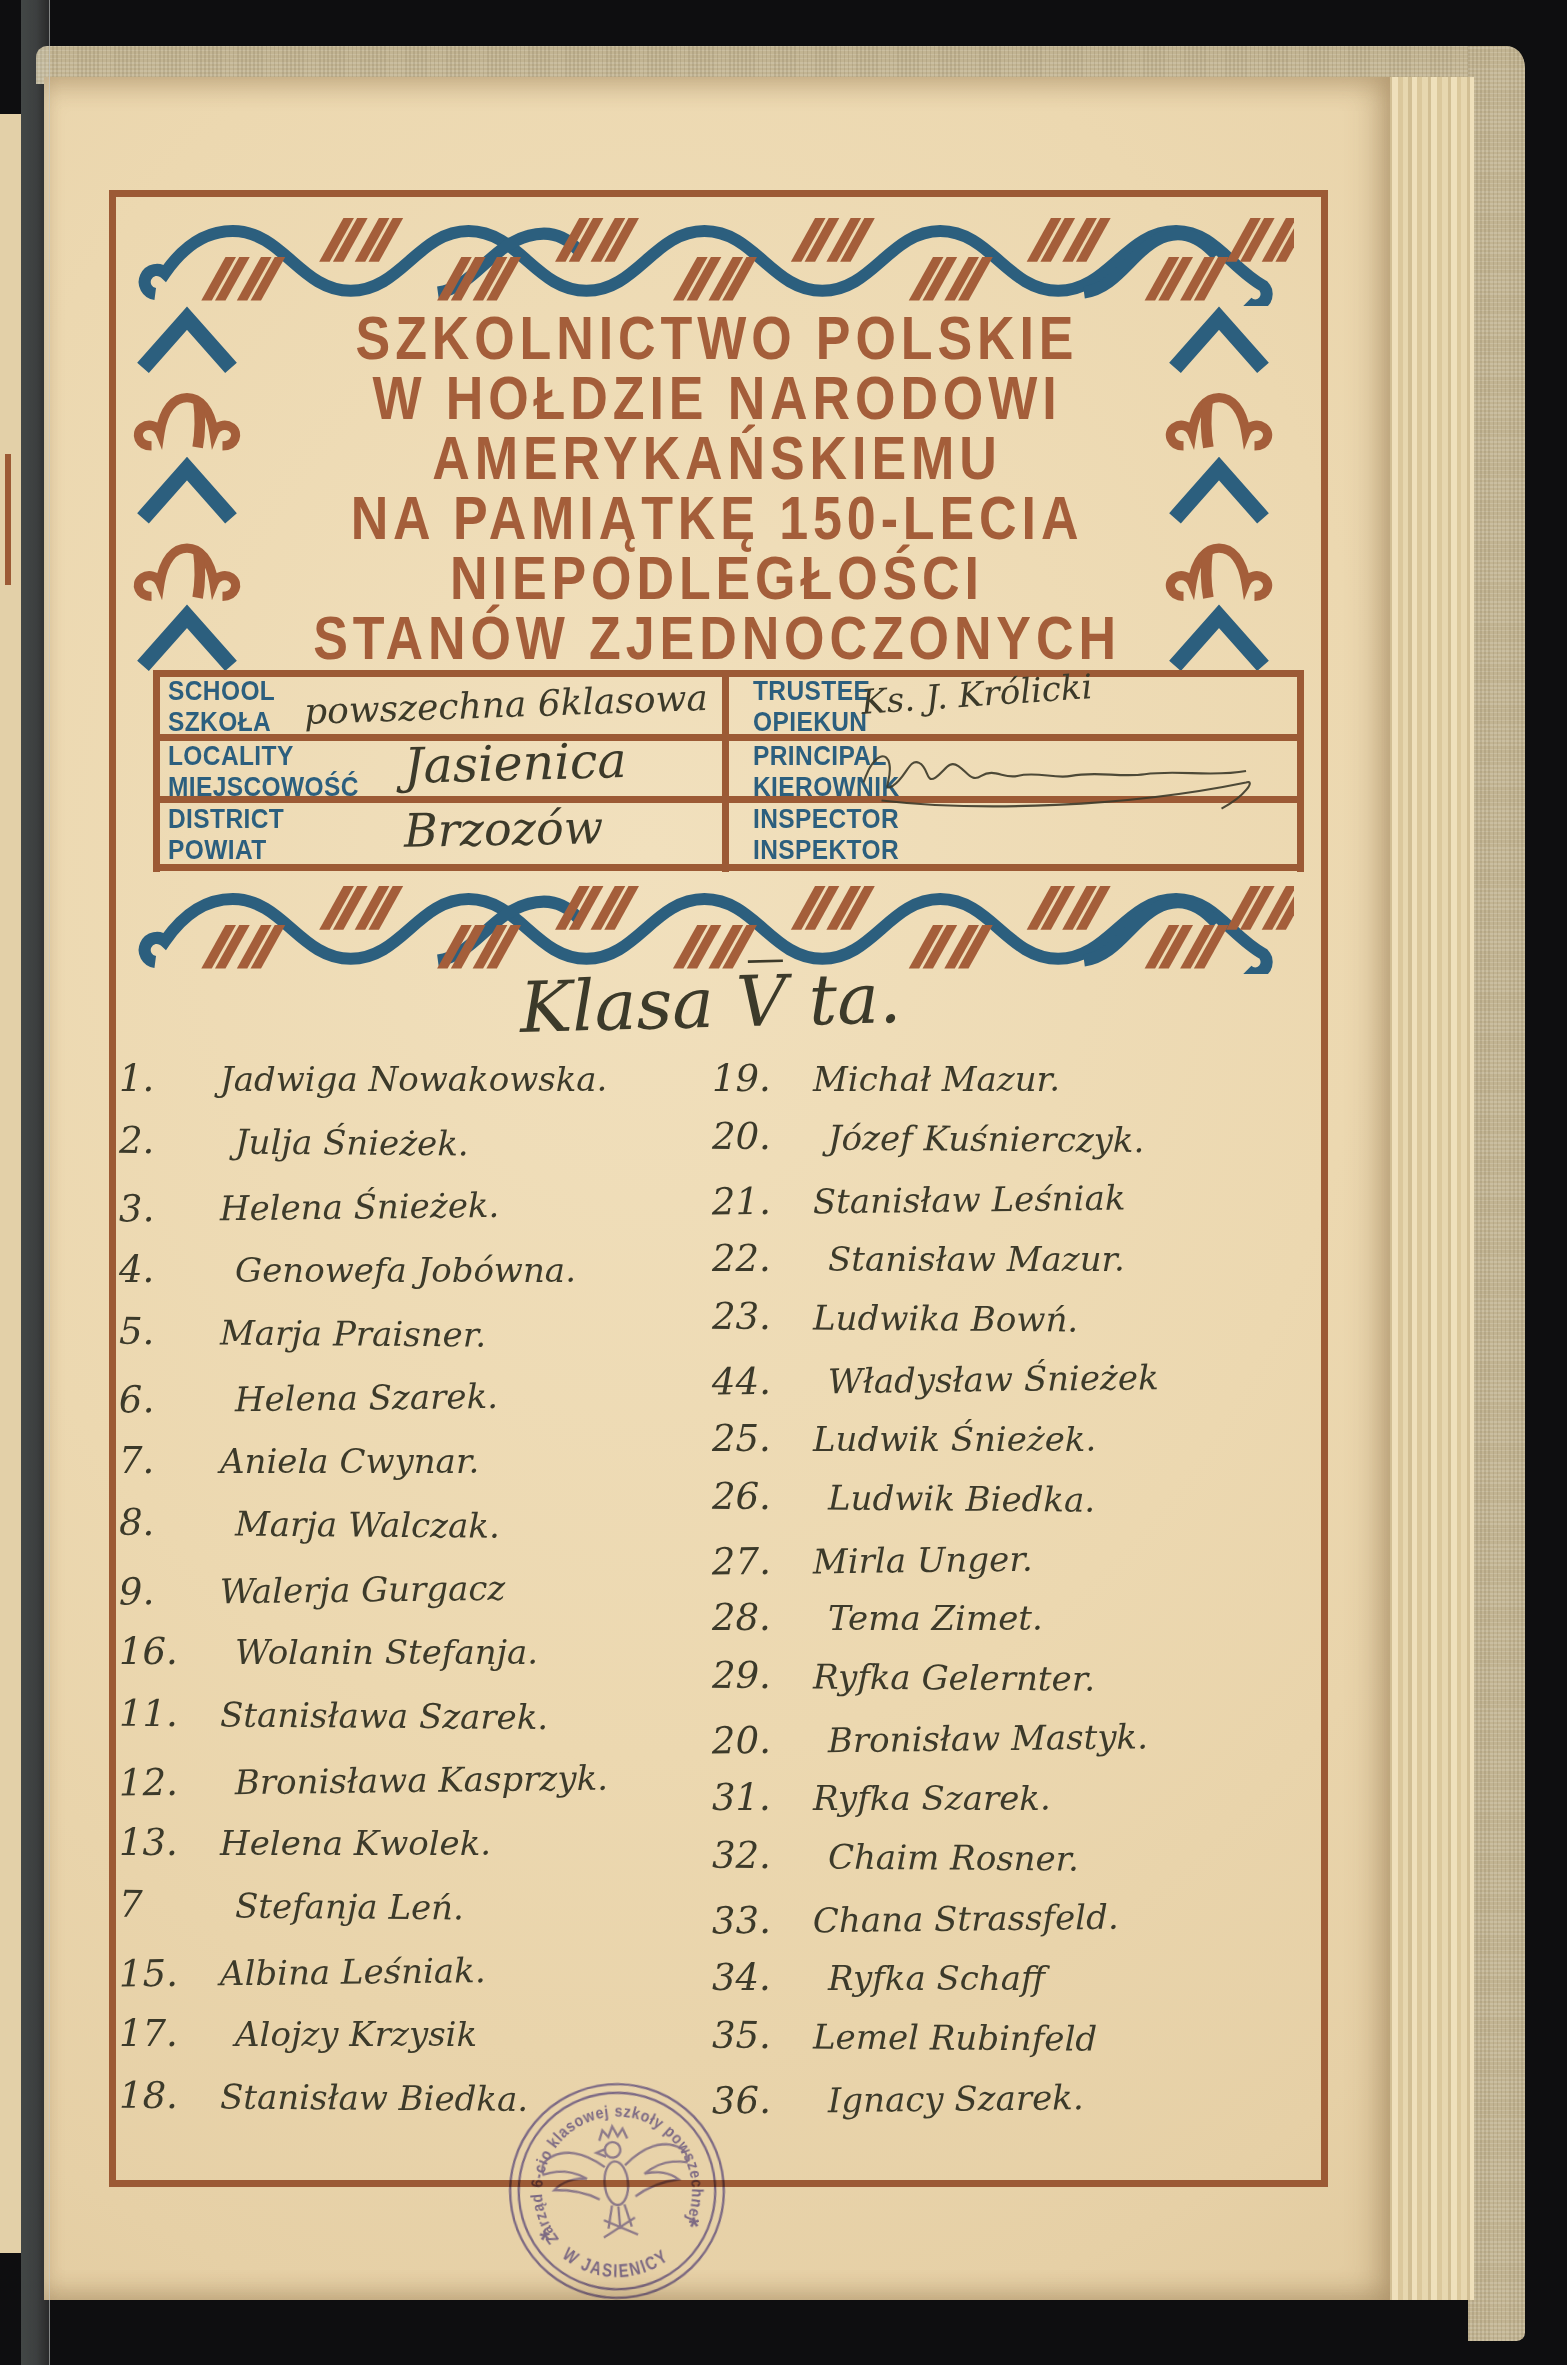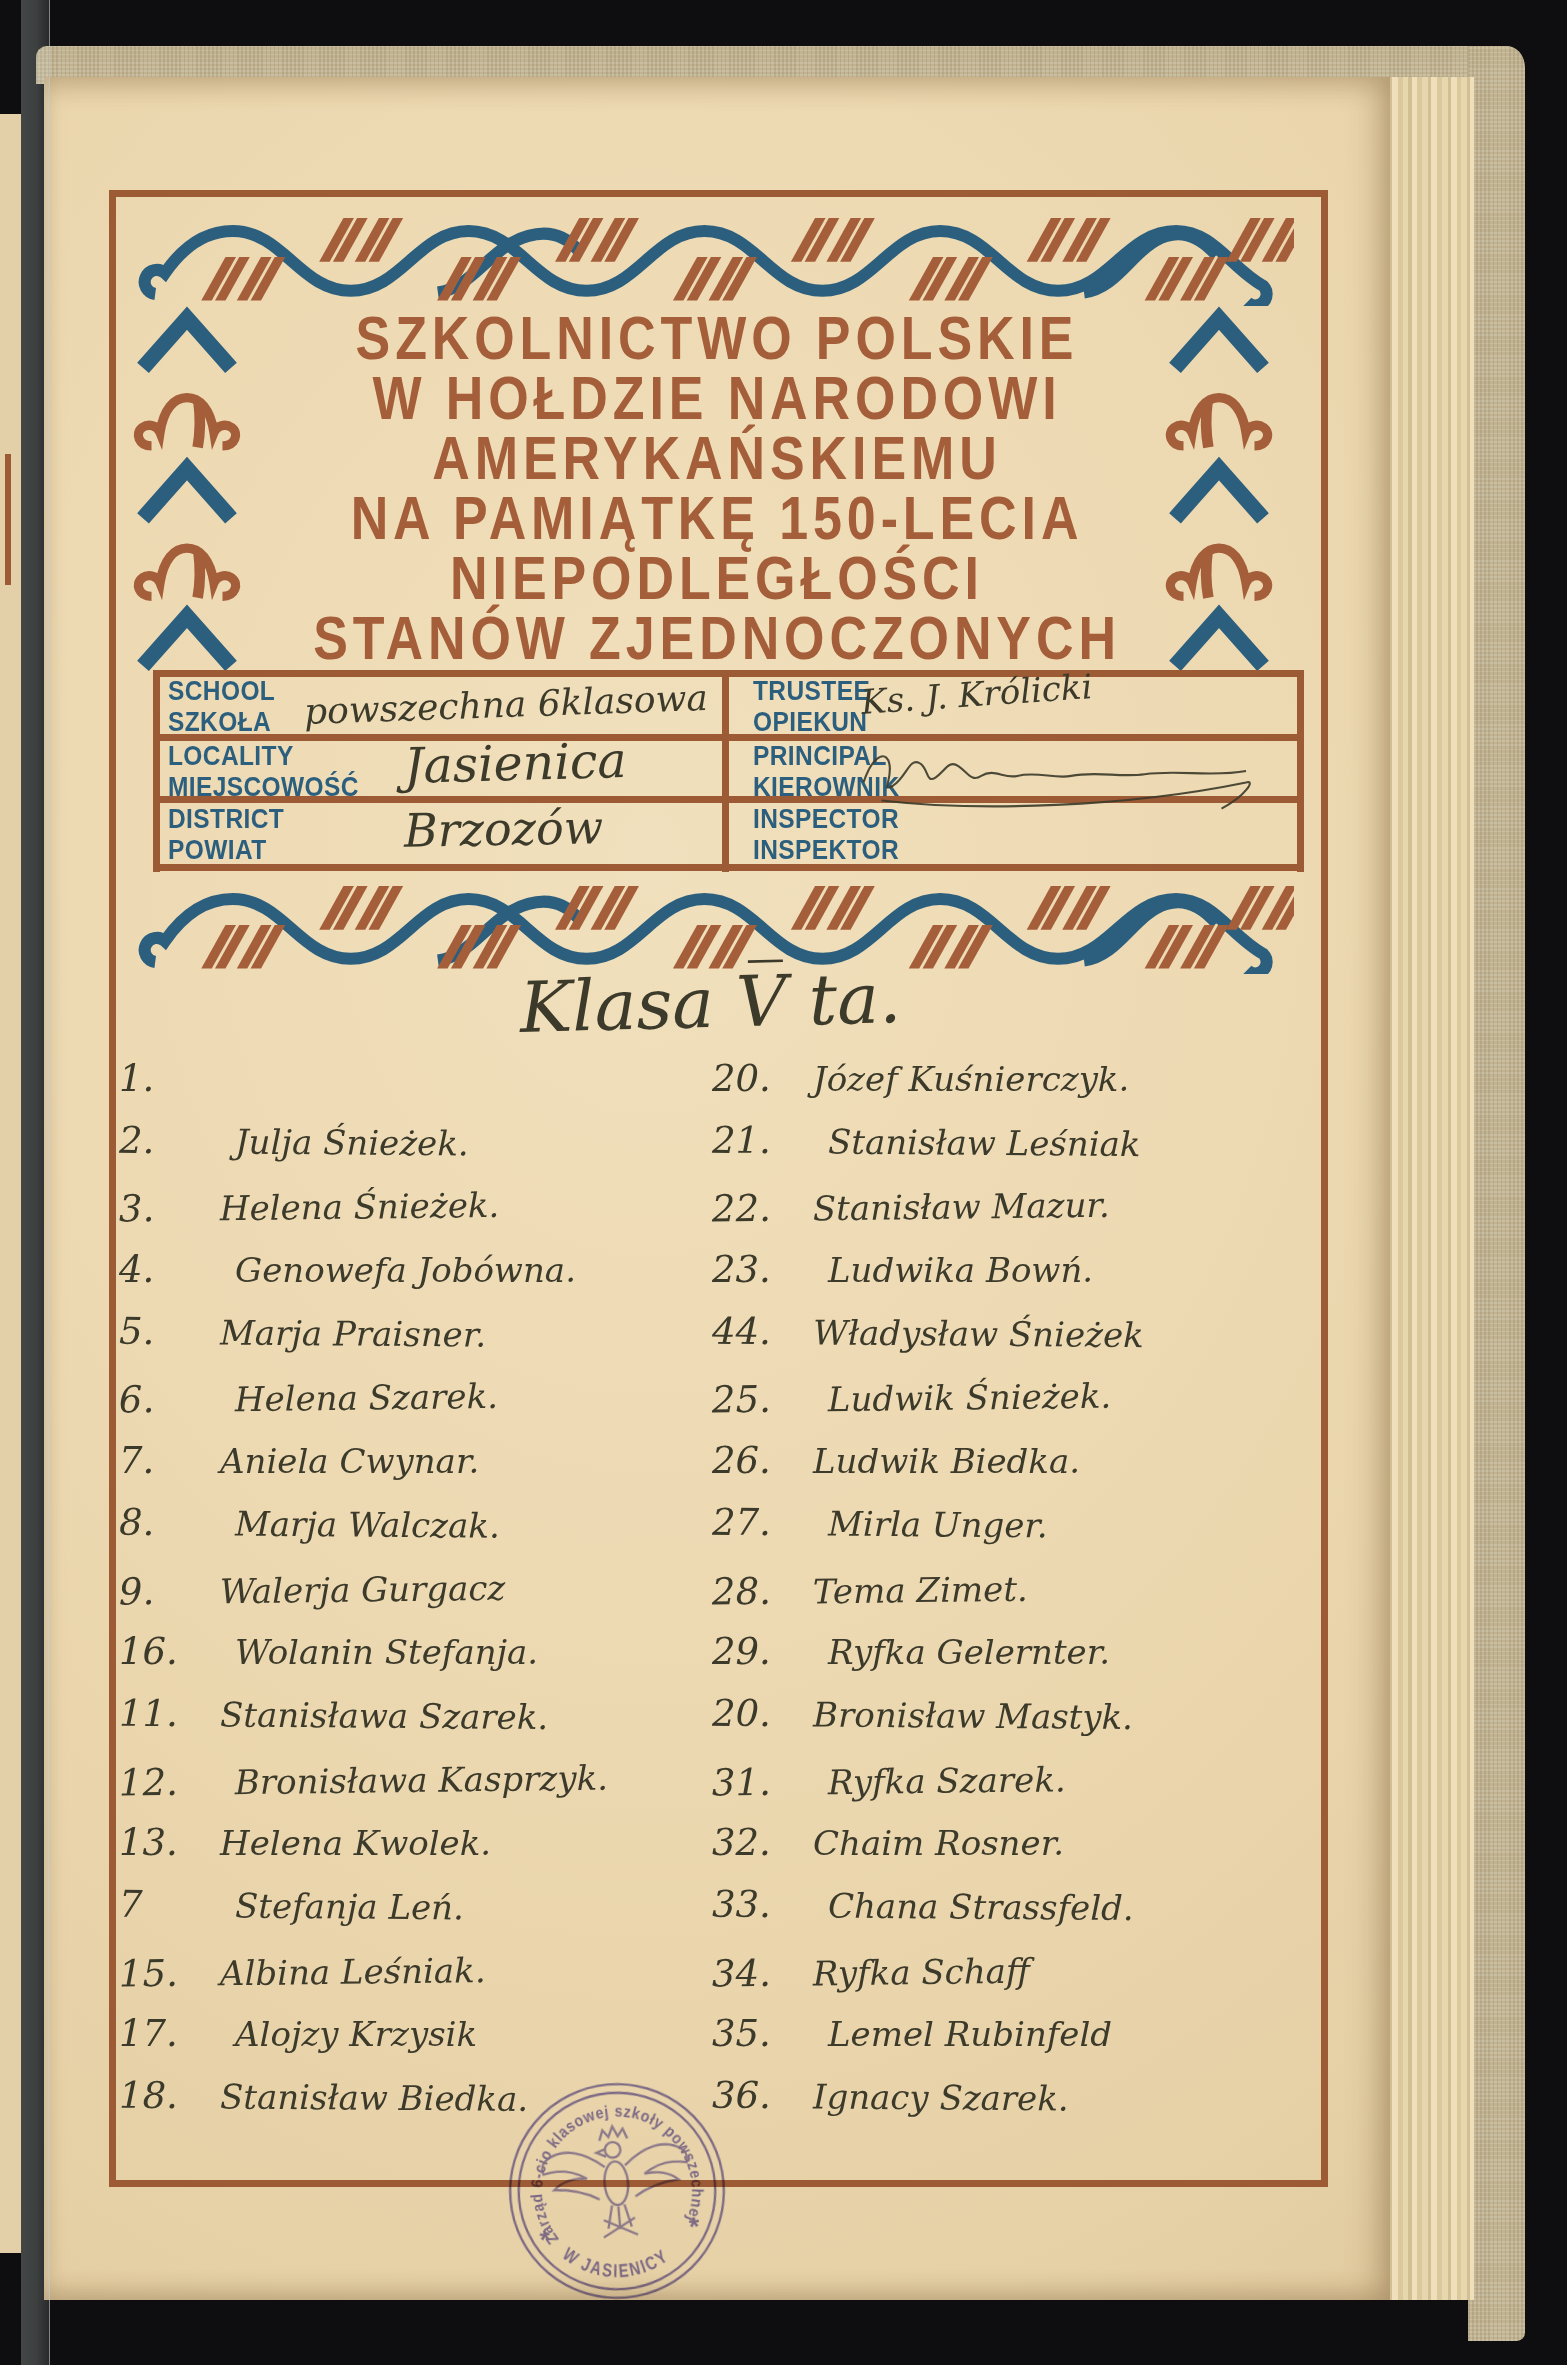--- a/index.html
+++ b/index.html
@@ -201,20 +201,21 @@
     <path d="M8 58 C20 22 38 18 40 38 C42 56 30 70 44 62 C60 52 64 28 76 34 C88 40 84 60 96 52 C108 44 112 30 124 38 C136 46 140 58 152 50 C168 40 180 54 196 50 C220 44 242 54 262 50 C292 44 322 52 352 48 C392 42 434 52 476 44"></path>
     <path d="M30 80 C150 94 330 88 476 58 C488 54 476 74 446 90"></path>
   </g>
 </svg>
 
 <div class="abs hw" id="class-title">Klasa V̅ ta.</div>
 
 <div class="abs hw name-col" id="students-left" style="left:119px;top:1057px;width:585px;height:1076px">
     <div class="student-row">
       <span class="student-num">1.</span>
+      <span class="student-name">Jadwiga Nowakowska.</span>
     </div>
     <div class="student-row">
       <span class="student-num">2.</span>
       <span class="student-name">Julja Śnieżek.</span>
     </div>
     <div class="student-row">
       <span class="student-num">3.</span>
       <span class="student-name">Helena Śnieżek.</span>
     </div>
     <div class="student-row">
@@ -268,20 +269,24 @@
     <div class="student-row">
       <span class="student-num">17.</span>
       <span class="student-name">Alojzy Krzysik</span>
     </div>
     <div class="student-row">
       <span class="student-num">18.</span>
       <span class="student-name">Stanisław Biedka.</span>
     </div>
   </div>
 <div class="abs hw name-col" id="students-right" style="left:712px;top:1057px;width:591px;height:1076px">
+    <div class="student-row">
+      <span class="student-num">19.</span>
+      <span class="student-name">Michał Mazur.</span>
+    </div>
     <div class="student-row">
       <span class="student-num">20.</span>
       <span class="student-name">Józef Kuśnierczyk.</span>
     </div>
     <div class="student-row">
       <span class="student-num">21.</span>
       <span class="student-name">Stanisław Leśniak</span>
     </div>
     <div class="student-row">
       <span class="student-num">22.</span>

